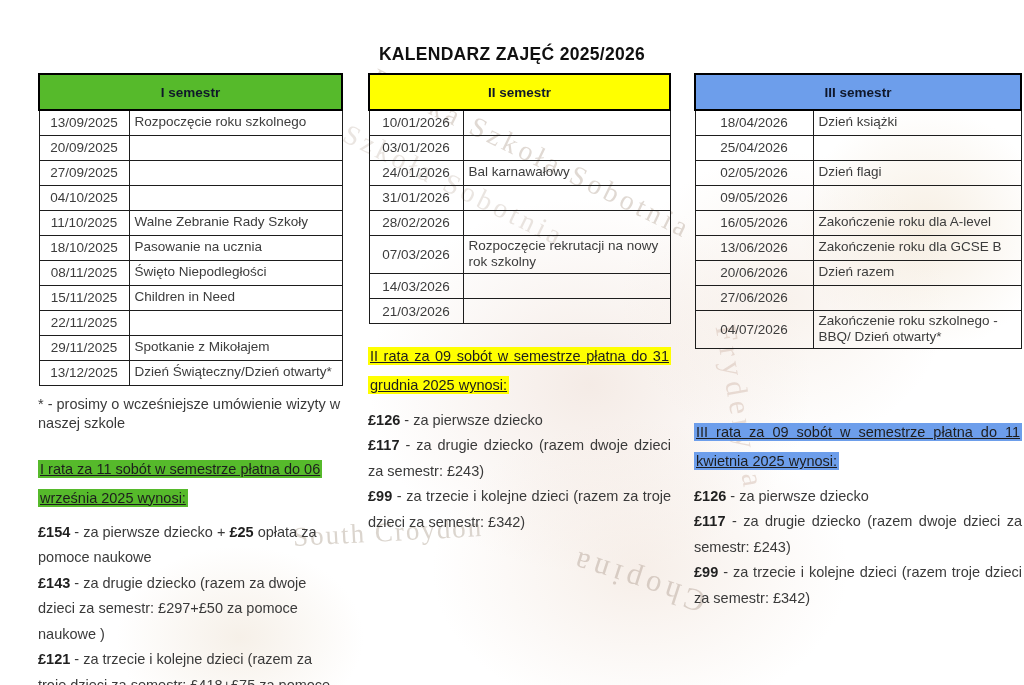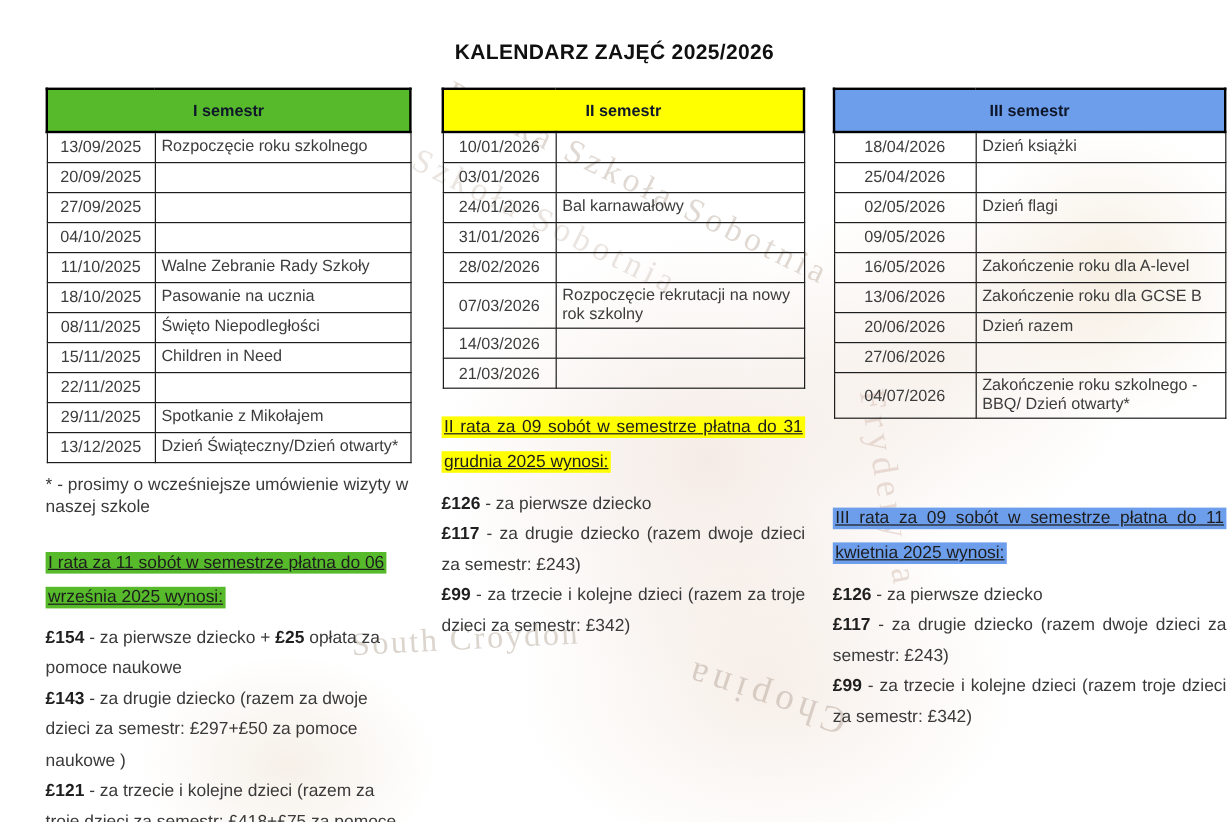--- a/index.html
+++ b/index.html
@@ -27,21 +27,21 @@
   .wm-arc2 { left:352px; top:118px; font-size:28px; letter-spacing:4px;
              color:rgba(160,138,118,0.22); transform:rotate(26deg); transform-origin:left top; }
   .wm-right { left:742px; top:322px; font-size:30px; letter-spacing:5px;
               color:rgba(208,184,170,0.45); transform:rotate(80deg); transform-origin:left top; }
   .wm-bottom { left:548px; top:560px; width:160px; font-size:31px; letter-spacing:5px;
                color:rgba(152,130,114,0.33); transform:rotate(198deg); }
   .wm-sub { left:293px; top:517px; font-size:27px; letter-spacing:2px;
             color:rgba(213,206,197,0.85); transform:rotate(-3deg); }
   
   .page-title {
-    position:absolute; left:0; top:33px; width:100%; text-align:center; z-index:2;
+    position:absolute; left:0; top:44px; width:100%; text-align:center; z-index:2;
     font-size:17.5px; font-weight:bold; color:#101010; letter-spacing:0.3px;
   }
   .col { position:absolute; top:73px; z-index:1; }
   .col1 { left:38px;  width:305px; }
   .col2 { left:368px; width:303px; }
   .col3 { left:694px; width:328px; }
   table { border-collapse:collapse; width:100%; background:transparent; }
   th {
     border:2px solid #000; height:36px; font-size:13.5px; font-weight:bold;
     text-align:center; color:#0f172a;

